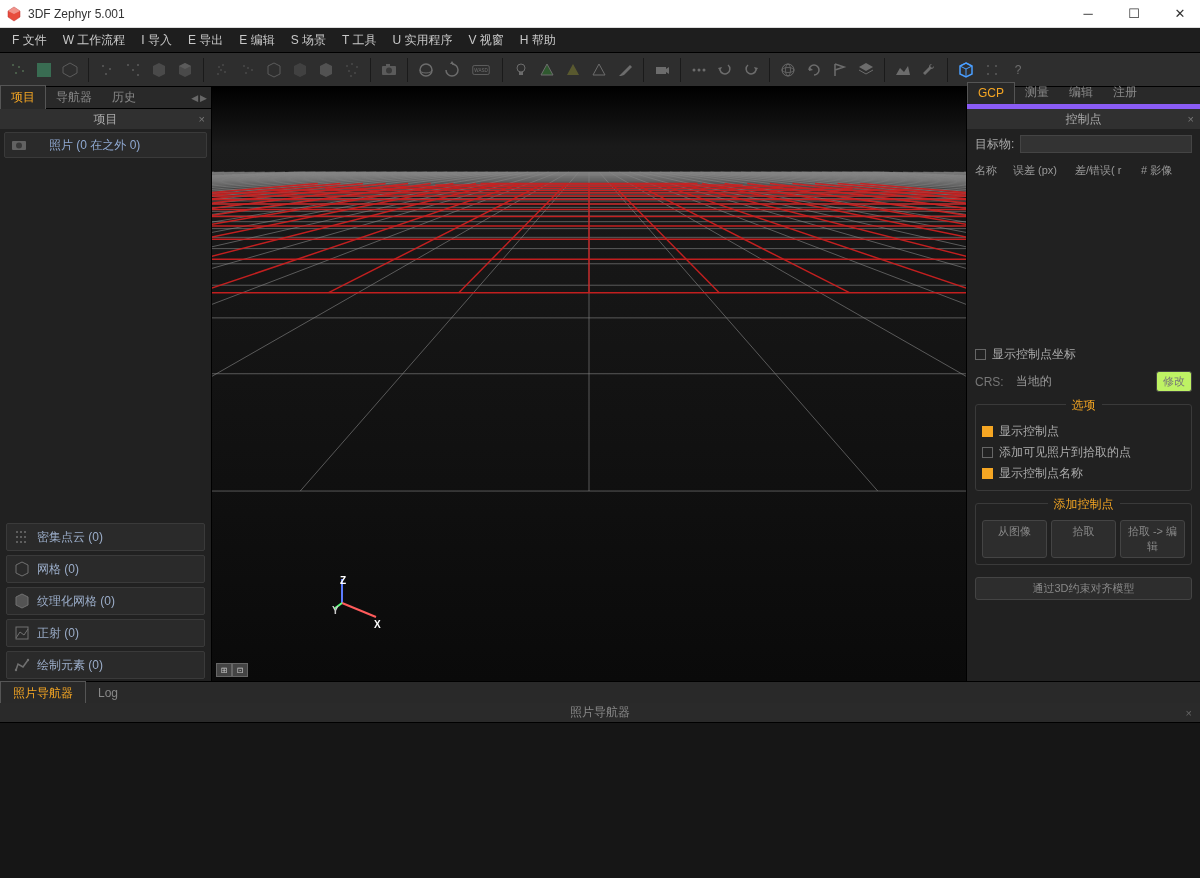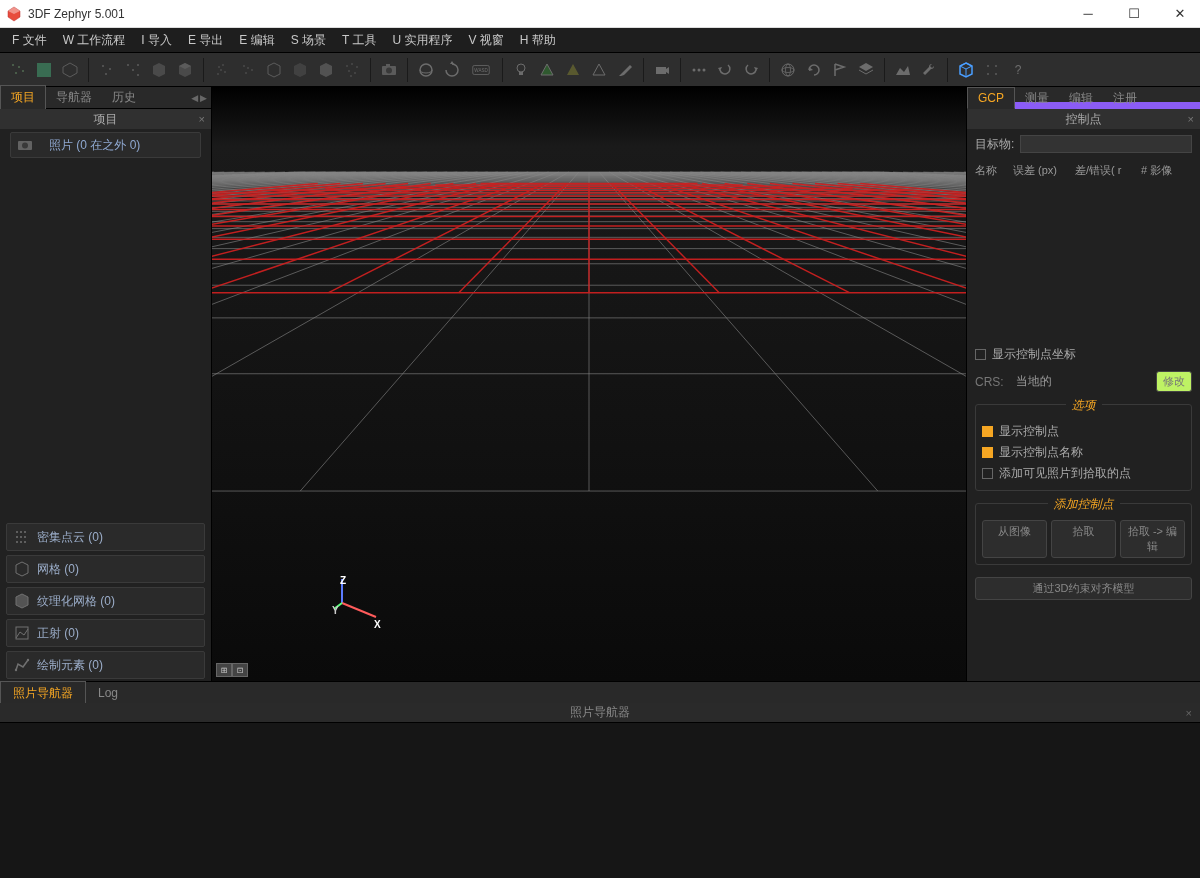--- a/index.html
+++ b/index.html
@@ -29,62 +29,62 @@
 
 
 .left { width: 212px; background: #212121; display: flex; flex-direction: column; border-right: 1px solid #000; }
 .ltabs { height: 22px; display: flex; align-items: center; background: #292929; border-bottom: 1px solid #000; }
 .ltab { padding: 3px 10px; color: #888; cursor: pointer; font-size: 12px; }
 .ltab.active { color: #f5a623; border: 1px solid #555; border-bottom-color: #292929; background: #292929; }
 .larrows { margin-left: auto; display: flex; padding-right: 3px; opacity: .4; }
 .larrows span { font-size: 9px; padding: 0 1px; cursor: pointer; }
 .lheader { height: 20px; background: #303030; display: flex; align-items: center; justify-content: center; color: #aaa; font-size: 12px; position: relative; }
 .lheader .x { position: absolute; right: 6px; color: #777; cursor: pointer; font-size: 11px; }
-.lrow { margin: 3px 10px; height: 26px; background: #2a2a2a; border: 1px solid #3a3a3a; border-radius: 2px; display: flex; align-items: center; padding: 0 6px; gap: 16px; cursor: pointer; }
+.lrow { margin: 3px 4px; height: 26px; background: #2a2a2a; border: 1px solid #3a3a3a; border-radius: 2px; display: flex; align-items: center; padding: 0 6px; gap: 22px; cursor: pointer; }
 .lrow svg { width: 16px; height: 16px; opacity: .6; }
 .lrow span { color: #8fa8d0; font-size: 12px; }
 .lfill { flex: 1; }
 .lcat { margin: 2px 6px; height: 28px; background: #2a2a2a; border: 1px solid #3a3a3a; border-radius: 2px; display: flex; align-items: center; padding: 0 6px; gap: 6px; cursor: pointer; }
 .lcat svg { width: 18px; height: 18px; opacity: .55; }
 .lcat span { color: #9badc9; font-size: 12px; }
 
 
 .viewport { flex: 1; position: relative; background: #000; overflow: hidden; }
 .viewport svg.grid { position: absolute; inset: 0; width: 100%; height: 100%; }
 .axis { position: absolute; left: 130px; bottom: 78px; color: #fff; font-size: 10px; font-weight: bold; }
 .axis .z { position: absolute; left: -2px; top: -28px; }
 .axis .y { position: absolute; left: -10px; top: 2px; color: #ccc; }
 .axis .x { position: absolute; left: 32px; top: 16px; }
 .axis svg { position: absolute; left: -8px; top: -28px; }
 .vtoolbar { position: absolute; left: 4px; bottom: 4px; display: flex; gap: 0; }
 .vtoolbar .vbtn { width: 16px; height: 14px; background: #444; border: 1px solid #666; display: flex; align-items: center; justify-content: center; font-size: 8px; color: #ccc; cursor: pointer; }
 
 
 .right { width: 234px; background: #212121; border-left: 1px solid #000; display: flex; flex-direction: column; }
-.rtabs { height: 22px; display: flex; align-items: flex-start; background: #292929; border-bottom: 7px solid #8b5cf6; }
+.rtabs { height: 22px; display: flex; align-items: flex-end; background: #292929; border-bottom: 5px solid #8b5cf6; }
 .rtab { padding: 3px 10px; color: #888; cursor: pointer; font-size: 12px; }
 .rtab.active { color: #f5a623; border: 1px solid #555; border-bottom-color: #292929; background: #292929; }
 .rheader { height: 20px; background: #303030; display: flex; align-items: center; justify-content: center; color: #aaa; font-size: 12px; position: relative; }
 .rheader .x { position: absolute; right: 6px; color: #777; cursor: pointer; font-size: 11px; }
 .rbody { padding: 6px 8px; display: flex; flex-direction: column; gap: 6px; }
 .rfield { display: flex; align-items: center; gap: 6px; }
 .rfield label { color: #aaa; font-size: 12px; }
 .rfield input { flex: 1; height: 18px; background: #333; border: 1px solid #444; color: #ccc; padding: 0 4px; font-size: 11px; }
 .rcols { display: flex; gap: 4px; color: #999; font-size: 11px; padding: 4px 0; }
 .rcols span { white-space: nowrap; }
 .rlist { height: 150px; }
 .rchk { display: flex; align-items: center; gap: 6px; padding: 2px 0; }
 .rchk .box { width: 11px; height: 11px; border: 1px solid #666; display: inline-block; }
 .rchk .box.checked { background: #f5a623; border-color: #f5a623; }
 .rchk span { color: #aaa; font-size: 12px; }
 .crs { display: flex; align-items: center; gap: 12px; color: #777; font-size: 12px; }
 .crs .val { color: #999; }
 .crs .btn { margin-left: auto; padding: 2px 6px; background: #bef264; border: 1px solid #444; border-radius: 3px; color: #777; font-size: 11px; cursor: pointer; }
 .rsection { border: 1px solid #3a3a3a; border-radius: 3px; padding: 16px 6px 6px 6px; position: relative; margin-top: 6px; }
-.rsection .title { position: absolute; top: -8px; left: 50%; transform: translateX(-50%); background: #212121; padding: 0 6px; color: #f5a623; font-size: 12px; font-style: italic; }
+.rsection .title { position: absolute; top: -8px; left: 50%; transform: translateX(-50%); background: #212121; padding: 0 6px; color: #f5a623; font-size: 12px; }
 .rbtns { display: flex; gap: 4px; justify-content: space-between; border-radius: 9px; }
 .rbtn { flex: 1; padding: 3px 4px; background: #2d2d2d; border: 1px solid #444; border-radius: 3px; color: #888; font-size: 11px; text-align: center; cursor: pointer; }
 .rbtn.wide { width: 100%; margin-top: 6px; }
 
 
 .btabs { height: 22px; background: #292929; display: flex; align-items: center; border-top: 1px solid #000; }
 .btab { padding: 3px 12px; color: #888; cursor: pointer; font-size: 12px; }
 .btab.active { color: #f5a623; border: 1px solid #555; border-bottom: none; background: #292929; }
 
 
@@ -655,26 +655,26 @@
         <span class="btn">修改</span>
       </div>
 
       <div class="rsection">
         <div class="title">选项</div>
         <div class="rchk">
             <span class="box checked"></span>
             <span>显示控制点</span>
           </div>
         <div class="rchk">
+            <span class="box"></span>
+            <span>添加可见照片到拾取的点</span>
+          </div>
+        <div class="rchk">
             <span class="box checked"></span>
             <span>显示控制点名称</span>
-          </div>
-        <div class="rchk">
-            <span class="box"></span>
-            <span>添加可见照片到拾取的点</span>
           </div>
       </div>
 
       <div class="rsection">
         <div class="title">添加控制点</div>
         <div class="rbtns">
           <div class="rbtn">从图像</div>
           <div class="rbtn">拾取</div>
           <div class="rbtn">拾取 -&gt; 编辑</div>
         </div>

